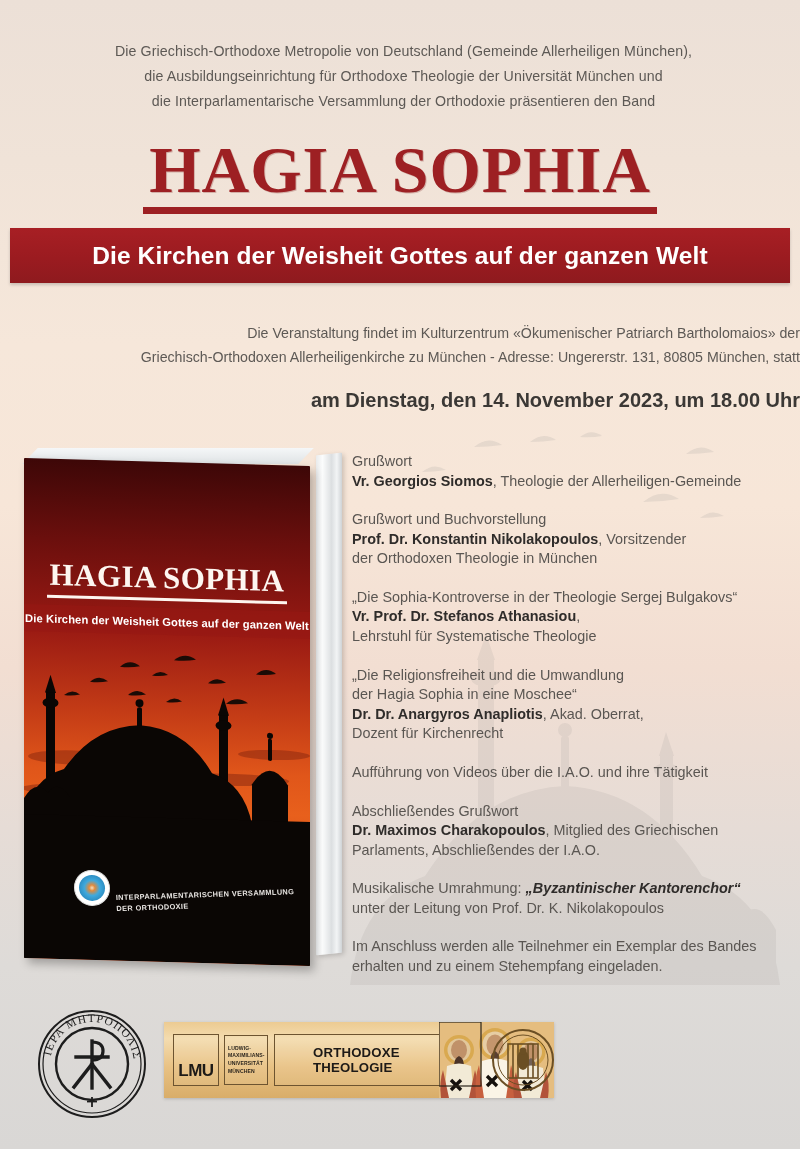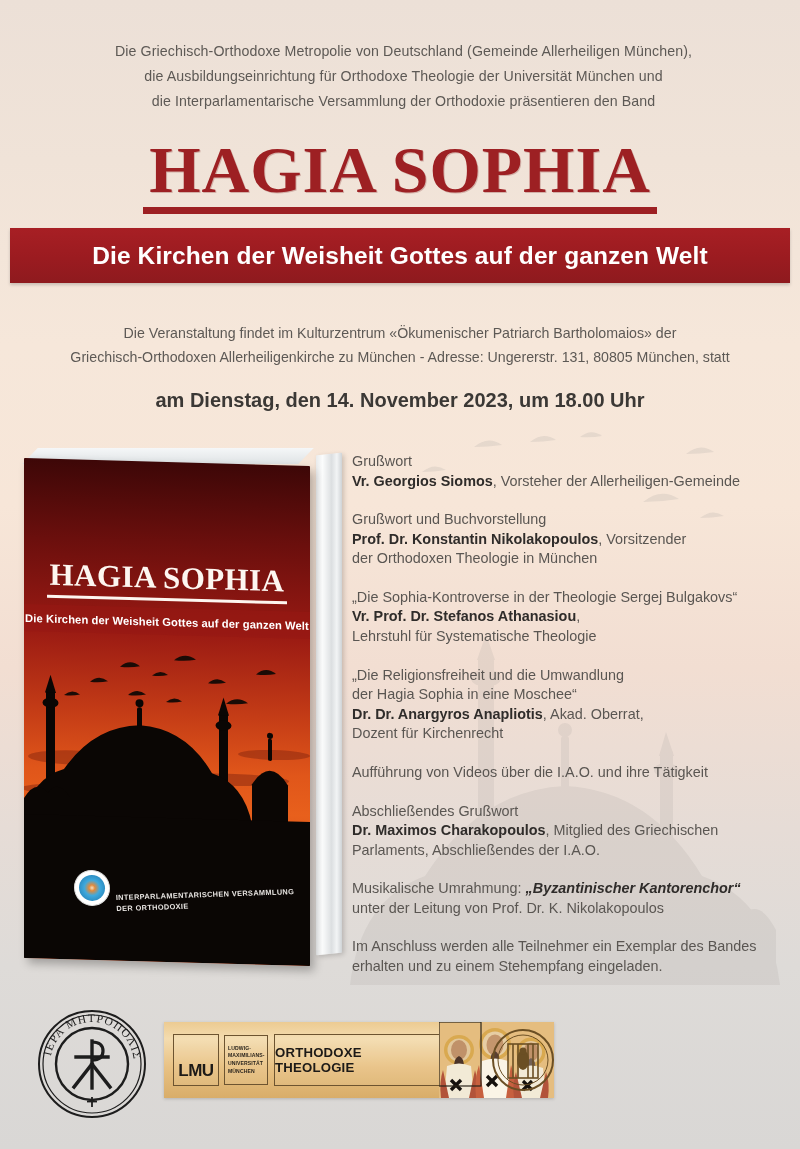--- a/index.html
+++ b/index.html
@@ -46,21 +46,21 @@
     background:linear-gradient(to bottom,#a71f24 0%,#9b1b20 55%,#8e1a1e 100%);
     box-shadow:0 2px 3px rgba(0,0,0,.18);
     display:flex;align-items:center;justify-content:center;
   }
   .band span{
     color:#fff;font-size:24.5px;font-weight:700;letter-spacing:.1px;
     font-family:"Liberation Sans", sans-serif;
   }
 
   
-  .venue{position:absolute;left:0;top:325px;width:800px;text-align:center;}
+  .venue{position:absolute;left:0;top:325px;width:800px;text-align:right;}
   .venue p{margin:0 0 8px 0;font-size:14.2px;color:#5d5955;}
   .venue .when{
     margin-top:24px;font-size:20px;font-weight:700;color:#3b3835;
   }
 
   
   .book{position:absolute;left:24px;top:448px;width:318px;height:525px;}
   .book-pages{
     position:absolute;right:0;top:6px;width:26px;height:500px;
     background:linear-gradient(to right,#e9ebec 0%,#fbfcfc 25%,#dcdfe1 60%,#f2f4f5 80%,#cfd3d6 100%);
@@ -144,20 +144,21 @@
   .lmu-sub{
     margin-left:5px;width:44px;height:50px;border:1px solid #6d5430;
     display:flex;align-items:center;padding-left:3px;box-sizing:border-box;
     background:rgba(255,255,255,.06);
   }
   .lmu-sub span{font-size:5.1px;line-height:1.5;font-weight:700;color:#2a241c;letter-spacing:.1px;}
   .lmu-ot{
     margin-left:6px;height:50px;flex:0 0 168px;border:1px solid #6d5430;
     display:flex;align-items:center;justify-content:flex-start;
     background:rgba(255,255,255,.06);
+    padding-left:38px;
   }
   .lmu-ot span{font-size:13.2px;font-weight:700;color:#1d1a17;letter-spacing:.2px;}
   .hier{
     position:absolute;right:0;top:0;width:115px;height:76px;
   }
 </style>
 </head>
 <body>
 
 <div id="poster">
@@ -269,21 +270,21 @@
         <div>INTERPARLAMENTARISCHEN VERSAMMLUNG</div>
         <div>DER ORTHODOXIE</div>
       </div>
     </div>
   </div>
 
   <div class="program">
 
     <div class="prog-block">
       <p>Grußwort</p>
-      <p><b>Vr. Georgios Siomos</b><span>, Vorsteher der Allerheiligen-Gemeinde</span></p>
+      <p><b>Vr. Georgios Siomos</b><span>, Theologie der Allerheiligen-Gemeinde</span></p>
     </div>
 
     <div class="prog-block">
       <p>Grußwort und Buchvorstellung</p>
       <p><b>Prof. Dr. Konstantin Nikolakopoulos</b><span>, Vorsitzender</span></p>
       <p>der Orthodoxen Theologie in München</p>
     </div>
 
     <div class="prog-block">
       <p>„Die Sophia-Kontroverse in der Theologie Sergej Bulgakovs“</p>

